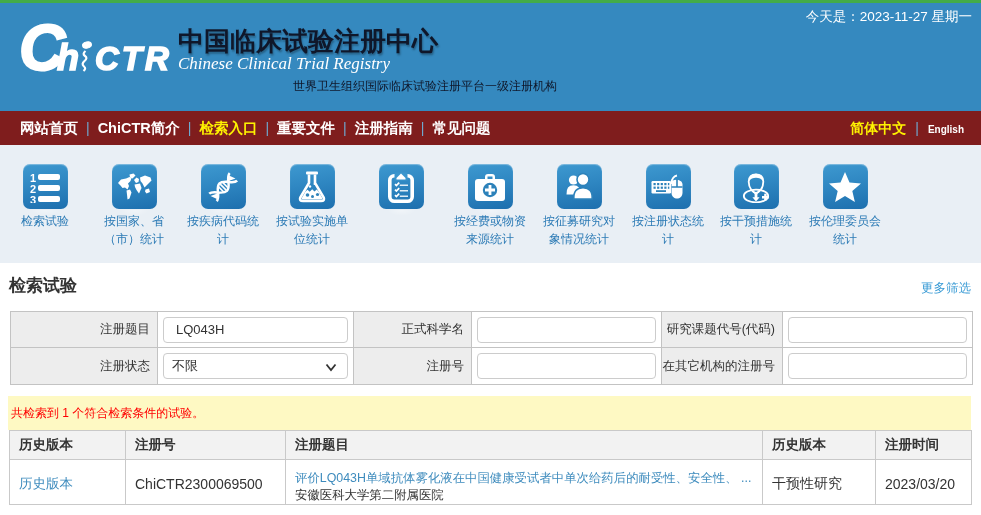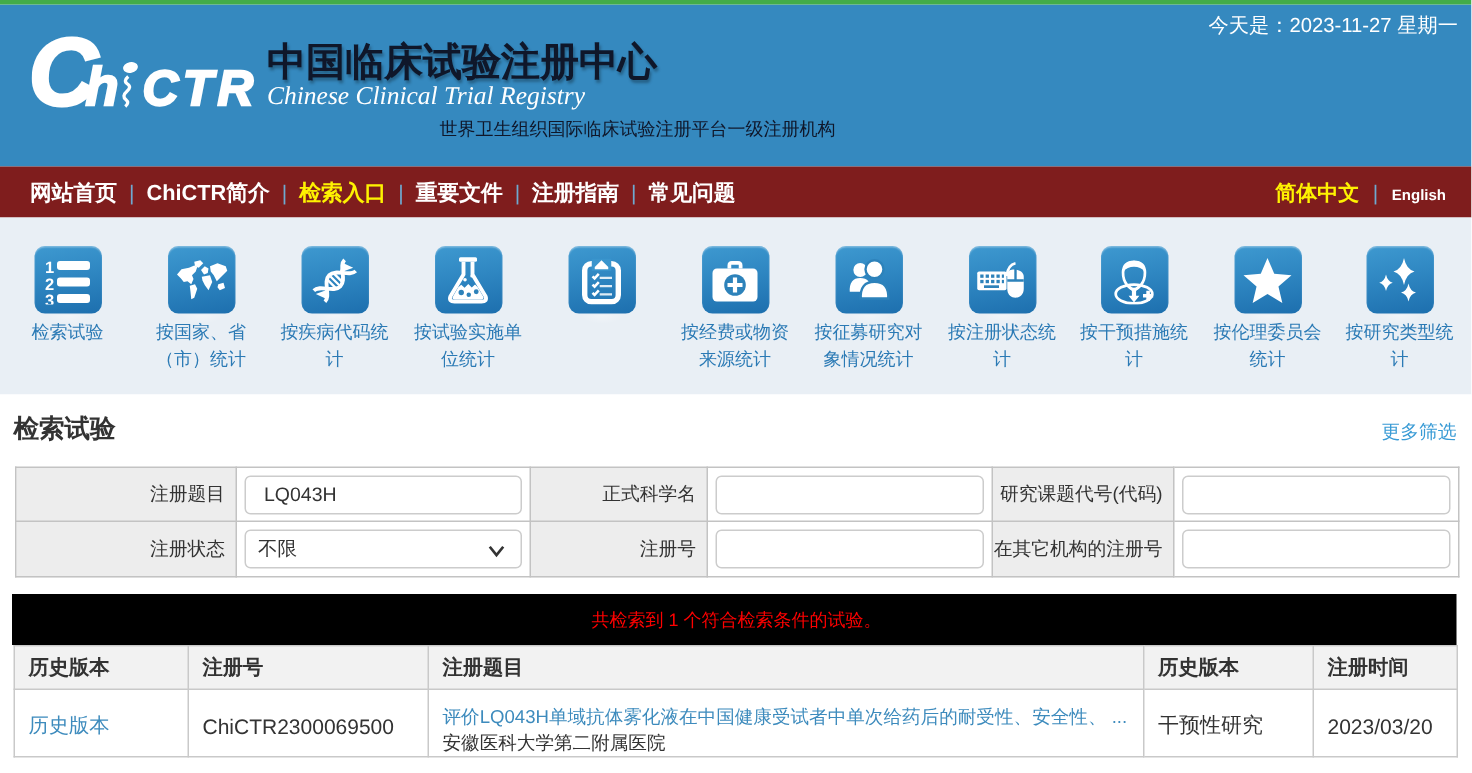--- a/index.html
+++ b/index.html
@@ -30,21 +30,21 @@
 #btn-reset { left:857px; background:#fff; color:#333; border:1px solid #ccc; }
 #more { position:absolute; left:921px; top:17px; font-size:12.5px; color:#399bd5; }
 table { border-collapse:collapse; }
 #form-table { position:absolute; left:10px; top:48px; width:962px; table-layout:fixed; }
 #form-table td { border:1px solid #c3c3c3; height:36px; font-size:12.5px; color:#333; }
 #form-table td.lbl { background:#ededed; text-align:right; padding-right:7px; font-size:12.5px; white-space:nowrap; }
 #form-table td.inp { background:#fff; padding:0 5px; }
 .tin { width:100%; height:26px; border:1px solid #ccc; border-radius:4px; font-size:13px; padding:0 12px; color:#333; font-family:"Liberation Sans",sans-serif; }
 .selwrap { position:relative; width:100%; height:26px; border:1px solid #ccc; border-radius:4px; background:#fff; line-height:24px; padding-left:8px; font-size:13px; color:#333; }
 .selwrap svg { position:absolute; right:9px; top:6px; }
-#msg { position:absolute; left:8px; top:133px; width:963px; height:34px; background:#000000; color:#fe0000; font-size:12px; line-height:34px; padding-left:3px;text-align:center; }
+#msg { position:absolute; left:8px; top:133px; width:963px; height:34px; background:#fef9c3; color:#fe0000; font-size:12px; line-height:34px; padding-left:3px; }
 #res-table { position:absolute; left:9px; top:167px; width:961px; table-layout:fixed; }
 #res-table th { border:1px solid #c9c9c9; background:#f2f2f2; height:29px; font-size:13.5px; color:#333; text-align:left; padding-left:9px; font-weight:bold; }
 #res-table td { border:1px solid #c9c9c9; height:43px; font-size:14px; color:#333; padding:4px 0 0 9px; vertical-align:middle; }
 a.lk { color:#3d8bbd; text-decoration:none; }
 #res-table td.t12 { font-size:12.4px; }
 </style>
 </head>
 <body>
 <div id="page">
   <div id="header"></div>
@@ -198,30 +198,20 @@
       <div class="cap">按干预措施统计</div>
     </div>
     <div class="cell" style="left:800.5px">
       <div class="tile">
           <svg width="34" height="32" viewBox="0 0 34 32" fill="#fff">
         <path d="M17 1 L21.5 11.5 L33 12.5 L24.3 20 L26.9 31 L17 25 L7.1 31 L9.7 20 L1 12.5 L12.5 11.5 Z"></path>
       </svg>
         </div>
       <div class="cap">按伦理委员会统计</div>
     </div>
-    <div class="cell" style="left:888.5px">
-      <div class="tile">
-          <svg width="32" height="32" viewBox="0 0 32 32" fill="#fff">
-        <path d="M19 1 Q20.5 8.5 26 10 Q20.5 11.5 19 19 Q17.5 11.5 12 10 Q17.5 8.5 19 1 Z"></path>
-        <path d="M7 12 Q8 16.5 11.5 17.5 Q8 18.5 7 23 Q6 18.5 2.5 17.5 Q6 16.5 7 12 Z"></path>
-        <path d="M22 18 Q23 23 27 24 Q23 25 22 30 Q21 25 17 24 Q21 23 22 18 Z"></path>
-      </svg>
-        </div>
-      <div class="cap">按研究类型统计</div>
-    </div>
   </div>
   <div id="content">
     <div id="h2">检索试验</div>
     <div class="btn" id="btn-search">搜索</div>
     <div class="btn" id="btn-reset">重置</div>
     <div id="more">更多筛选</div>
     <table id="form-table">
       <colgroup>
           <col style="width:147px">
           <col style="width:196px">

